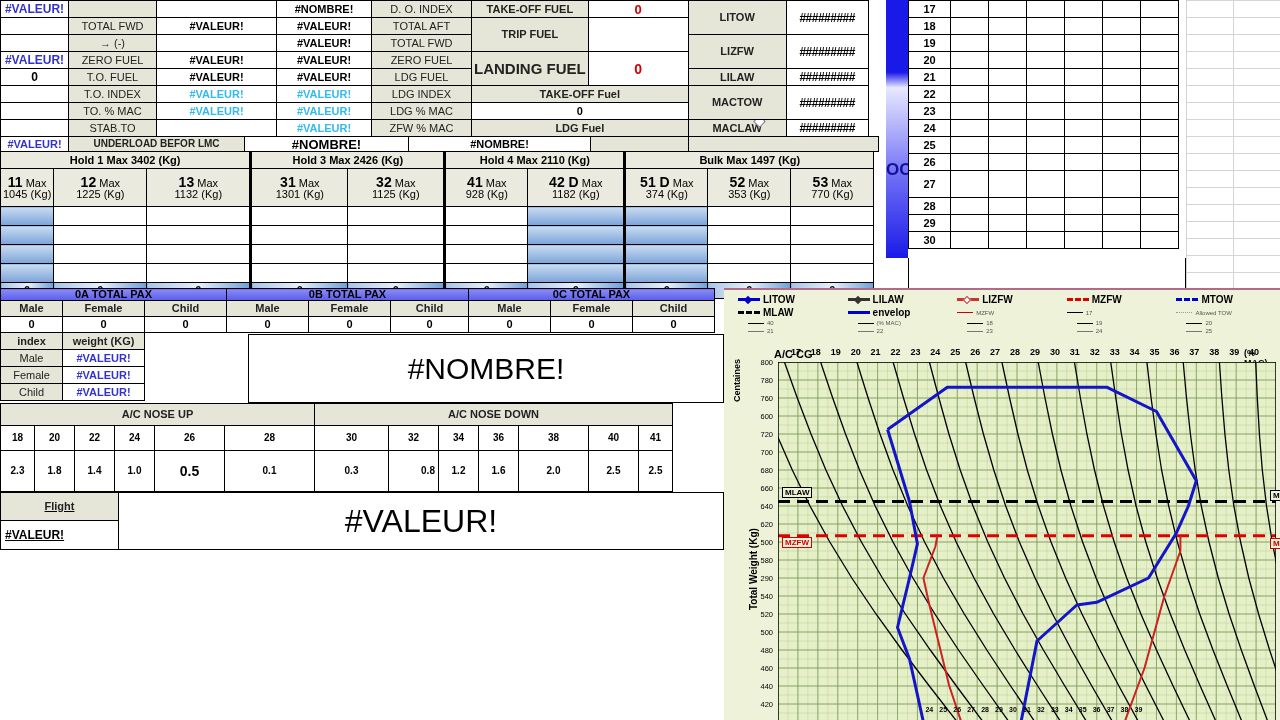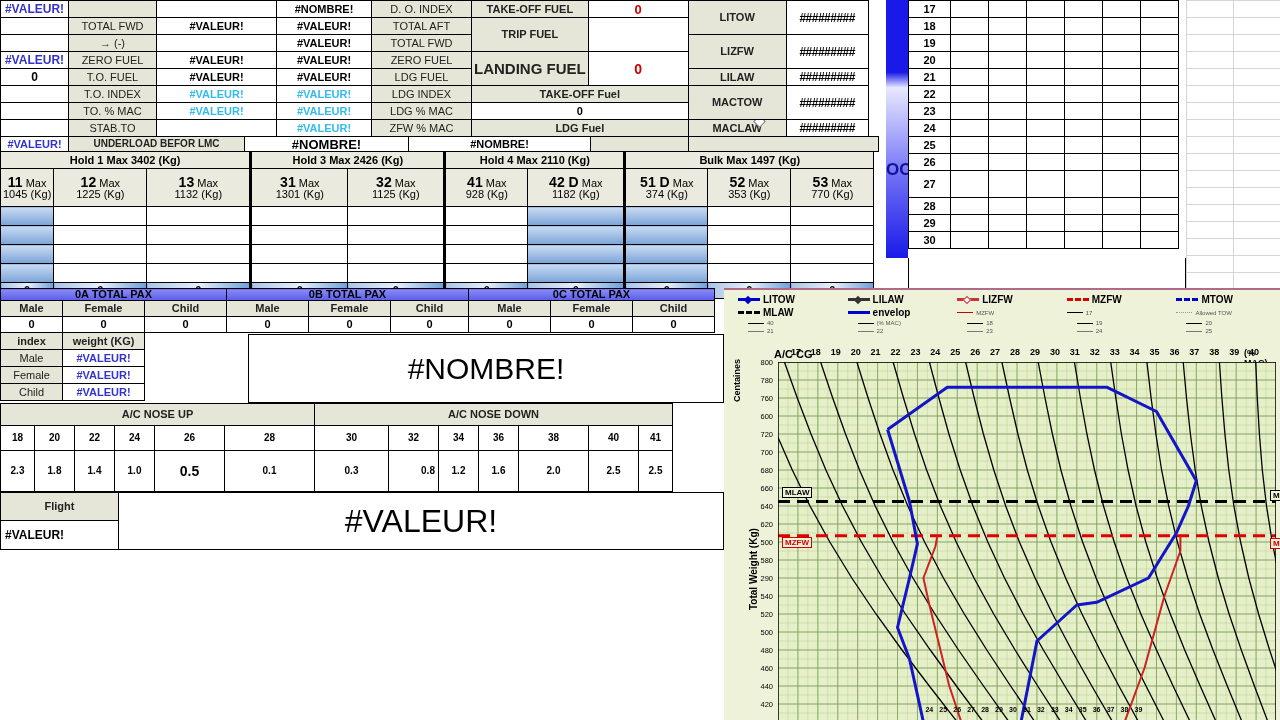--- a/index.html
+++ b/index.html
@@ -40,21 +40,21 @@
   
   #paxblock { position:absolute; left:0; top:288px; }
   #paxblock td { height:15px; }
   .paxbar { background:linear-gradient(to bottom,#8a8cf2,#5a5cf0); color:#000; text-align:center; font-weight:bold; font-size:11px; }
 
   
   #stabblock { position:absolute; left:0; top:403px; }
   #stabblock td { height:22px; }
 
   
-  #flightblock { position:absolute; left:0; top:492px; }
+  #flightblock { position:absolute; left:0; top:492px;text-decoration:underline; }
 
   .bignum { font-size:30px; font-weight:normal; text-align:center; color:#000; font-family:"Liberation Sans", sans-serif; }
 
   
   #rightgrid { position:absolute; left:908px; top:0px; }
   #rightgrid td { height:17px; border:1px solid #000; }
   .rnum { background:#fff; text-align:center; font-weight:bold; font-size:11px; width:42px; }
   .rcell { background:#fff; width:38px; }
   .ocbar { position:absolute; left:886px; top:0px; width:22px; height:258px;
            background:linear-gradient(to bottom,#1a1ae8 0%,#1a1ae8 28%,#e8e8ff 34%,#6a6af5 70%,#1a1ae8 100%); }

